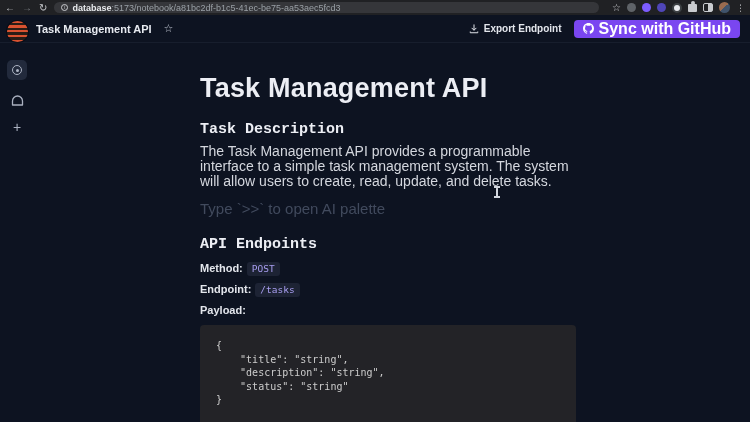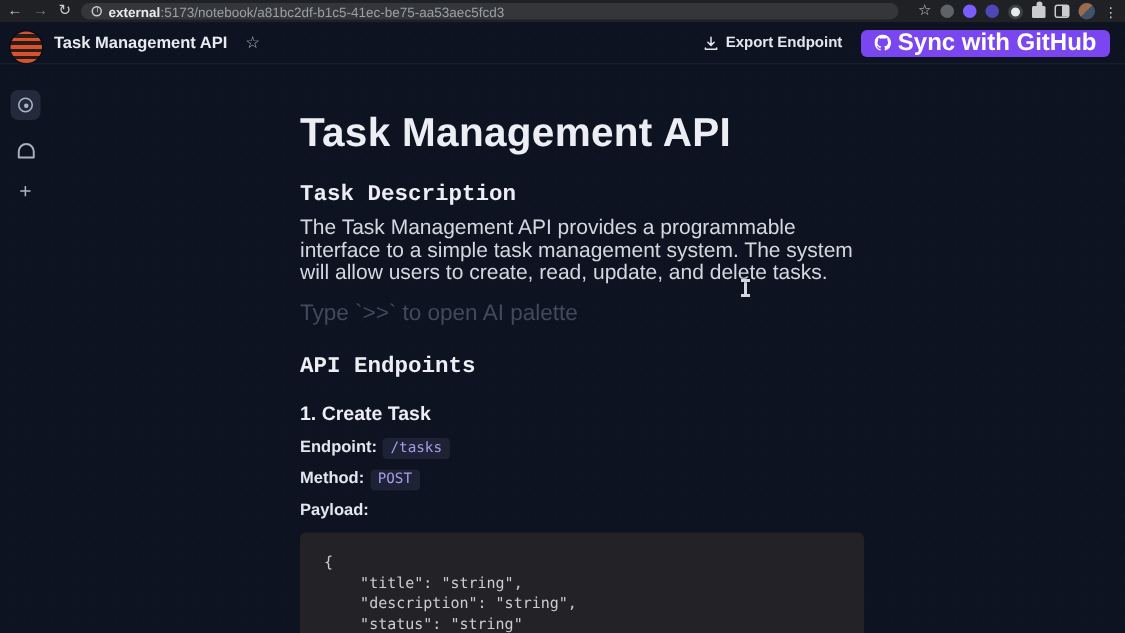--- a/index.html
+++ b/index.html
@@ -93,21 +93,21 @@
 <body>
 
 <div class="stage">
 
   <div class="browser-bar">
     <span class="nav-ic">←</span>
     <span class="nav-ic dim">→</span>
     <span class="nav-ic">↻</span>
     <div class="omnibox">
       <span class="info-ic">i</span>
-      <span class="url"><b>external</b><span>:5173/notebook/a81bc2df-b1c5-41ec-be75-aa53aec5fcd3</span></span>
+      <span class="url"><b>database</b><span>:5173/notebook/a81bc2df-b1c5-41ec-be75-aa53aec5fcd3</span></span>
     </div>
     <div class="chrome-right">
       <span class="nav-ic">☆</span>
       <span class="ext-dot ext-gray"></span>
       <span class="ext-dot ext-purple"></span>
       <span class="ext-dot ext-indigo"></span>
       <span class="ext-dot ext-ring"></span>
       <span class="puzzle"></span>
       <span class="panel-ic"></span>
       <span class="avatar"></span>
@@ -149,27 +149,26 @@
 
     <div class="content">
       <h1 class="doc-title">Task Management API</h1>
 
       <h2 class="sec">Task Description</h2>
       <p class="body">The Task Management API provides a programmable interface to a simple task management system. The system will allow users to create, read, update, and delete tasks.</p>
 
       <div class="ai-placeholder">Type `&gt;&gt;` to open AI palette</div>
 
       <h2 class="sec sec2">API Endpoints</h2>
-      <h3 class="sub">1. Create Task</h3>
 
       <div class="kv">
-        <b>Endpoint:</b><code class="badge">/tasks</code>
+        <b>Method:</b><code class="badge">POST</code>
       </div>
       <div class="kv">
-        <b>Method:</b><code class="badge">POST</code>
+        <b>Endpoint:</b><code class="badge">/tasks</code>
       </div>
       <div class="kv">
         <b>Payload:</b>
       </div>
 
       <pre class="code-block">{
     "title": "string",
     "description": "string",
     "status": "string"
 }</pre>

